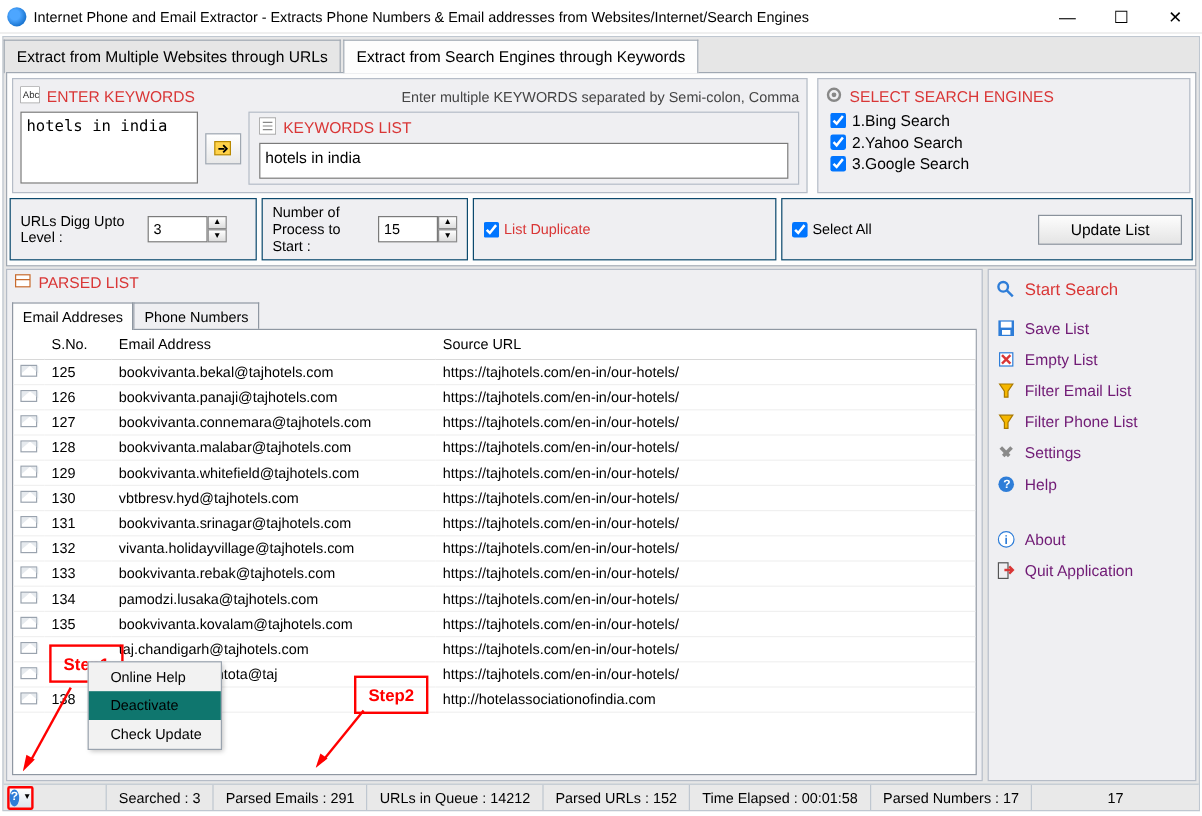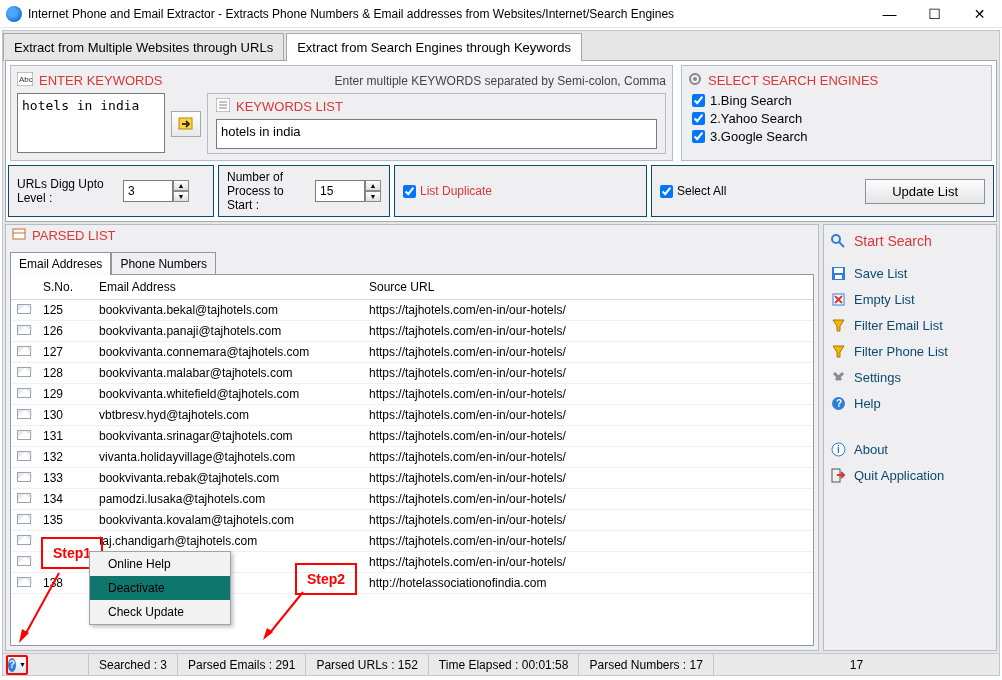--- a/index.html
+++ b/index.html
@@ -68,27 +68,27 @@
 .table-wrap { flex: 1; background: #fff; border: 1px solid #8f97a2; margin: -1px 4px 4px 4px; overflow: hidden; position: relative; display: flex; }
 .table-scroll { flex: 1; overflow-y: auto; }
 table { width: 100%; border-collapse: collapse; font-size: 12px; table-layout: fixed; }
 thead th { text-align: left; padding: 5px 6px; font-weight: normal; border-bottom: 1px solid #d8d8d8; background: #fff; position: sticky; top: 0; }
 tbody td { padding: 3px 6px; border-bottom: 1px solid #f0f0f0; white-space: nowrap; overflow: hidden; text-overflow: ellipsis; }
 td.mail-icon-cell { width: 22px; }
 .mail-icon { display: inline-block; width: 14px; height: 10px; border: 1px solid #9aa3ae; background: #fff; position: relative; }
 .mail-icon::after { content: ""; position: absolute; top: 0; left: 0; right: 0; height: 0; border-bottom: 6px solid transparent; border-left: 7px solid #cfd6de; border-right: 7px solid #cfd6de; opacity: .5; }
 
 
-.side-item { display: flex; align-items: center; gap: 8px; font-size: 13px; color: #0c4a6e; cursor: default; }
+.side-item { display: flex; align-items: center; gap: 8px; font-size: 13px; color: #701a75; cursor: default; }
 .side-item.start { color: #d93636; font-size: 14px; margin-bottom: 6px; }
 .side-sep { height: 10px; }
 .side-icon { width: 16px; height: 16px; display: inline-flex; align-items: center; justify-content: center; }
 
 
-.context-menu { position: absolute; background: #f2f2f2; border: 1px solid #9aa3ae; box-shadow: 2px 2px 4px rgba(0,0,0,.25); width: 142px; z-index: 100; font-size: 12px; left: 78px; bottom: 20px; }
+.context-menu { position: absolute; background: #f2f2f2; border: 1px solid #9aa3ae; box-shadow: 2px 2px 4px rgba(0,0,0,.25); width: 112px; z-index: 100; font-size: 12px; left: 62px; bottom: 20px; }
 .context-item { padding: 5px 8px 5px 18px; }
 .context-item.hov { background: #0f766e; }
 
 
 .step-box { position: absolute; border: 2px solid #ff0000; color: #ff0000; font-weight: bold; font-size: 14px; padding: 6px 10px; background: transparent; z-index: 90; }
 .arrow-svg { position: absolute; z-index: 91; pointer-events: none; }
 
 
 .statusbar { height: 22px; background: #e9e9e9; border-top: 1px solid #bfc7d0; display: flex; align-items: center; font-size: 12px; }
 .status-seg { padding: 0 10px; border-right: 1px solid #bfc7d0; height: 100%; display: flex; align-items: center; white-space: nowrap; }
@@ -451,18 +451,19 @@
   </div>
 
   <div class="statusbar">
     <div class="help-btn-bottom" style="border:2px solid #ff0000;">
       <span class="q">?</span>
         <span class="dd-arrow">▼</span>
     </div>
     <div style="width:60px;"></div>
     <div class="status-seg" style="border-left:1px solid #bfc7d0;">Searched : 3</div>
     <div class="status-seg">Parsed Emails :  291</div>
+    <div class="status-seg">URLs in Queue :  14212</div>
     <div class="status-seg">Parsed URLs :  152</div>
     <div class="status-seg">Time Elapsed :   00:01:58</div>
     <div class="status-seg">Parsed Numbers :  17</div>
     <div class="status-seg" style="flex:1;justify-content:center;border-right:none;">17</div>
   </div>
 </div>
 
 </body></html>

